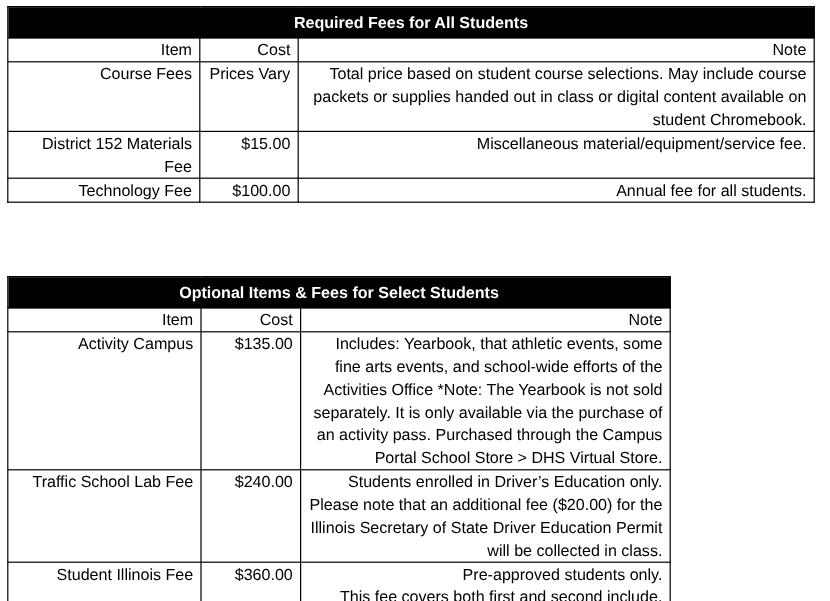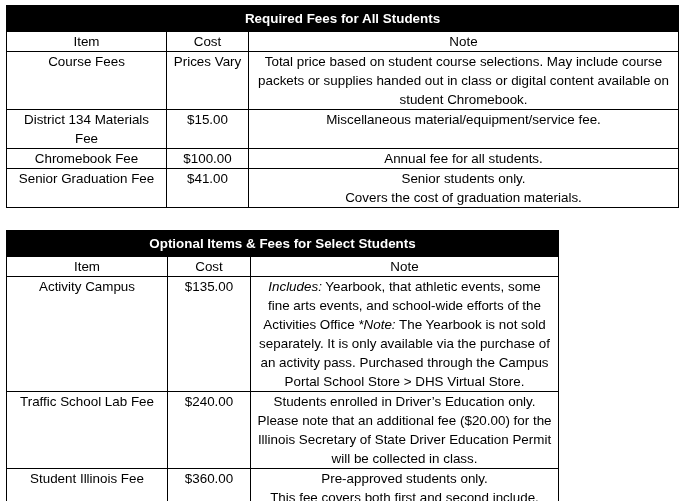--- a/index.html
+++ b/index.html
@@ -2,26 +2,26 @@
 <html><head>
 <meta charset="utf-8">
 <style>
   html, body { margin: 0; padding: 0; background: #ffffff; }
   body { width: 692px; height: 501px; position: relative; overflow: hidden;
          font-family: "Liberation Sans", "DejaVu Sans", sans-serif; color: #000; }
   .fee-table { position: absolute; left: 6px; border-collapse: collapse; table-layout: fixed; }
   #t1 { top: 5px; width: 673px; }
   #t2 { top: 230px; width: 553px; }
   .fee-table td, .fee-table th { border: 1px solid #000; font-size: 13.4px; line-height: 19px;
-         padding: 0 6px; vertical-align: top; font-weight: normal; text-align: center; }
+         padding: 0 6px; vertical-align: top; font-weight: normal; text-align: right; }
   .fee-table tr.banner th { background: #000; color: #fff; font-weight: bold; text-align: center;
          height: 25px; padding: 0; vertical-align: middle; font-size: 13.4px; margin-top: 12px; }
-  .fee-table tr.colhead th { text-align: center; height: 19px; }
+  .fee-table tr.colhead th { text-align: right; height: 19px; }
   .note-line { display: block; }
-  .it { font-style: italic; }
+  .it { }
   col.c-item { width: 160px; }
   col.c-cost { width: 82px; }
 </style>
 </head>
 <body>
 
 <table id="t1" class="fee-table">
   <colgroup>
       <col class="c-item">
       <col class="c-cost">
@@ -37,39 +37,31 @@
     <th>Note</th>
   </tr>
   <tr style="height:57px">
     <td>Course Fees</td>
     <td>Prices Vary</td>
     <td>
       <span class="note-line">Total price based on student course selections. May include course packets or supplies handed out in class or digital content available on student Chromebook.</span>
     </td>
   </tr>
   <tr style="height:39px">
-    <td>District 134 Materials Fee</td>
+    <td>District 152 Materials Fee</td>
     <td>$15.00</td>
     <td>
       <span class="note-line">Miscellaneous material/equipment/service fee.</span>
     </td>
   </tr>
   <tr>
-    <td>Chromebook Fee</td>
+    <td>Technology Fee</td>
     <td>$100.00</td>
     <td>
       <span class="note-line">Annual fee for all students.</span>
-    </td>
-  </tr>
-  <tr>
-    <td>Senior Graduation Fee</td>
-    <td>$41.00</td>
-    <td>
-      <span class="note-line">Senior students only.</span>
-      <span class="note-line">Covers the cost of graduation materials.</span>
     </td>
   </tr>
 </tbody>
   </table>
 
 <table id="t2" class="fee-table">
   <colgroup>
       <col class="c-item" style="width:161px">
       <col class="c-cost" style="width:83px">
       <col class="c-note">

